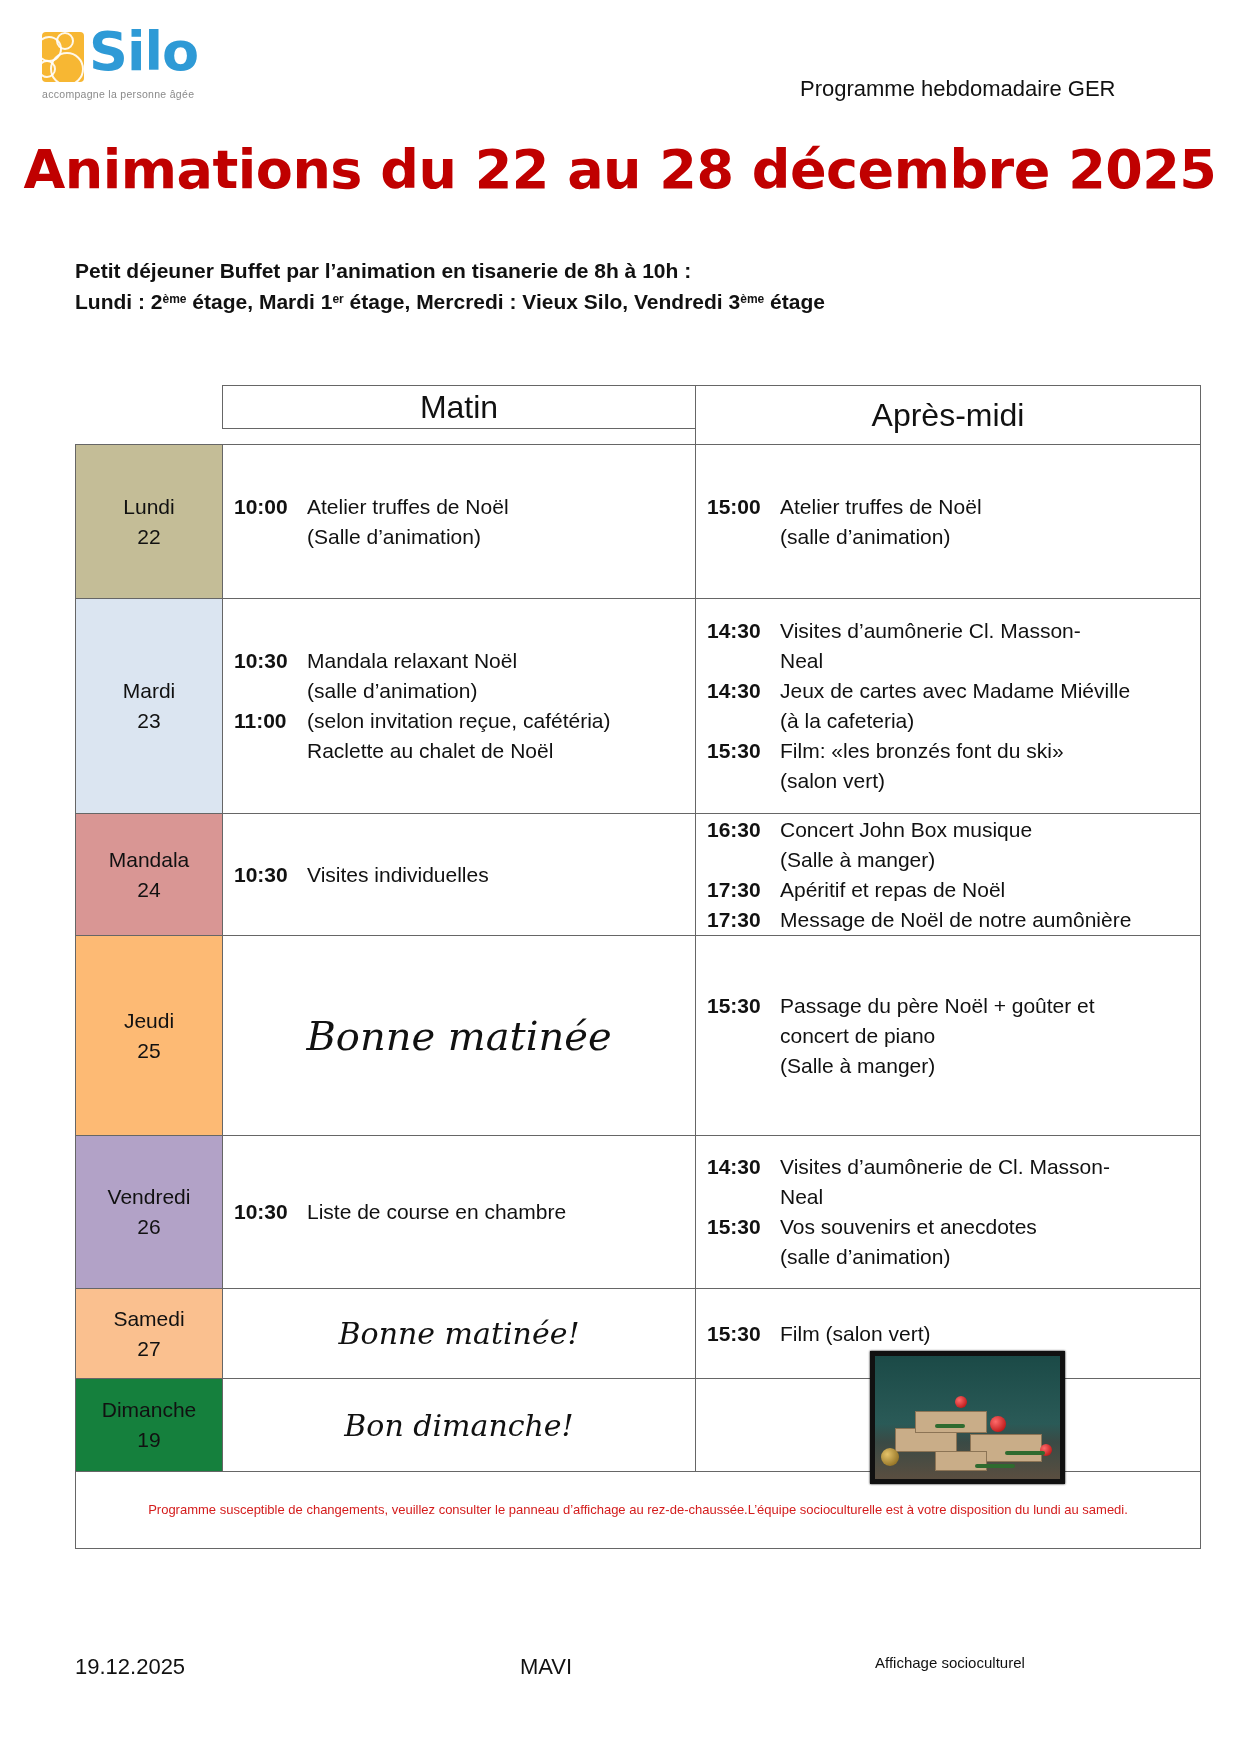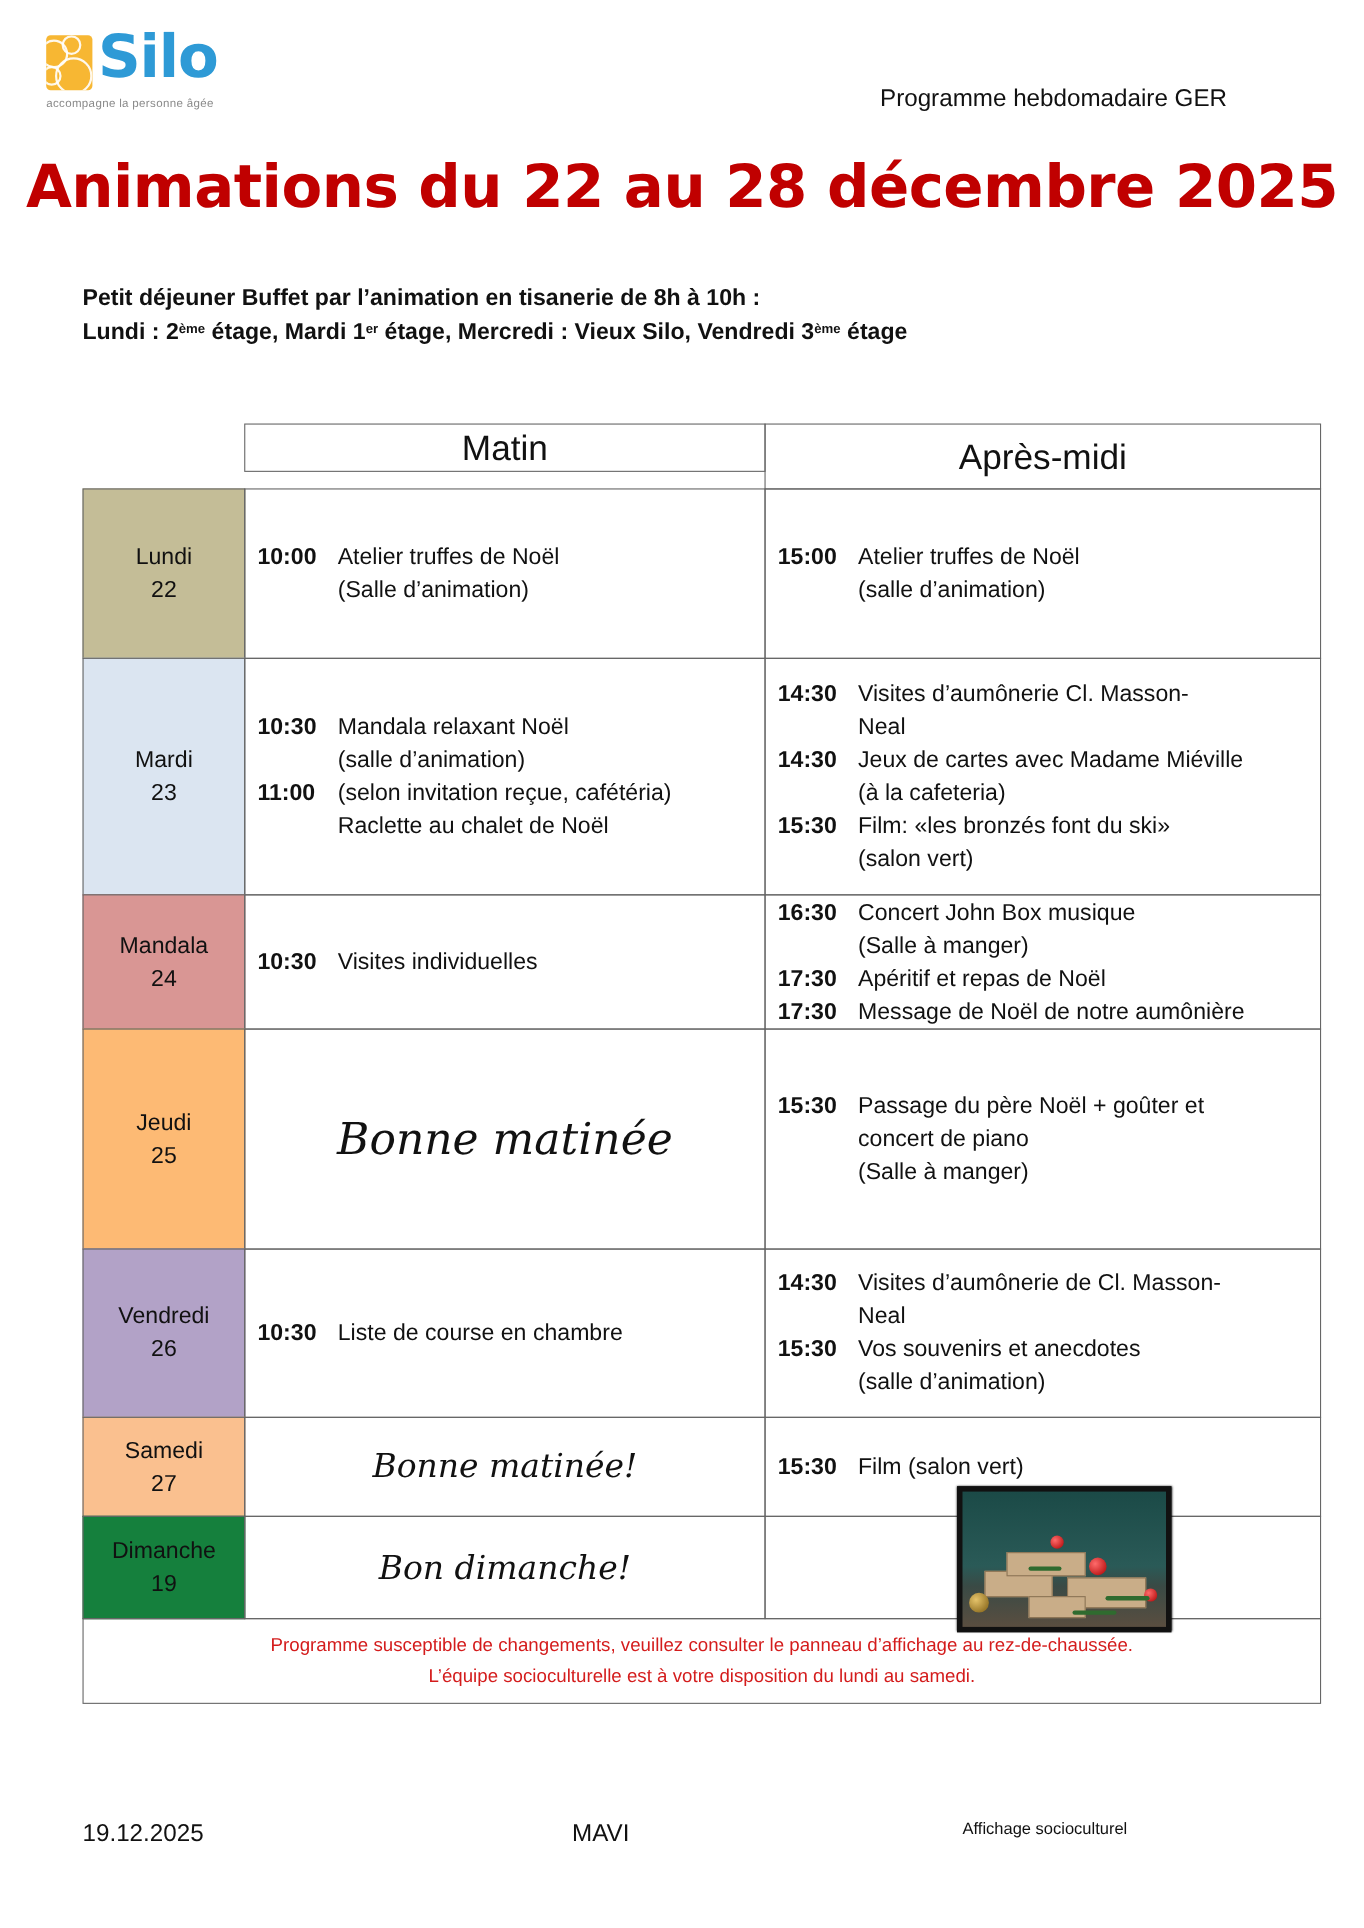--- a/index.html
+++ b/index.html
@@ -20,21 +20,21 @@
   #table { left:75px; top:385px; width:1126px; }
   .grid { position:absolute; left:0; top:0; }
   .cell { position:absolute; box-sizing:border-box; border:1px solid #666; }
   .hdr { display:flex; align-items:center; justify-content:center; font-size:32px; }
   .day { display:flex; flex-direction:column; align-items:center; justify-content:center; font-size:21px; line-height:30px; text-align:center; }
   .act { display:flex; flex-direction:column; justify-content:center; padding-left:11px; font-size:21px; line-height:30px; }
   .entry { display:flex; }
   .time { font-weight:bold; width:73px; flex:none; }
   .desc { flex:1; }
   .script { display:flex; align-items:center; justify-content:center; font-family:"DejaVu Serif", serif; font-style:italic; color:#111; }
-  .note { display:flex; flex-direction:column; align-items:center; justify-content:center; color:#d41c1c; font-size:17px; line-height:28px; text-align:center; }
+  .note { display:flex; flex-direction:row; align-items:center; justify-content:center; color:#d41c1c; font-size:13px; line-height:28px; text-align:center; }
   #photo { position:absolute; left:795px; top:966px; width:195px; height:133px; background:#111; box-shadow:0 0 2px #000; }
   #photo .inner { position:absolute; left:5px; top:5px; right:5px; bottom:5px;
     background:linear-gradient(180deg,#1b4a47 0%,#2a5a57 55%,#3a4a45 70%,#5a4e40 100%); overflow:hidden; }
   .gift { position:absolute; background:#c9ad88; border:1px solid #8c7455; }
   .bauble { position:absolute; border-radius:50%; background:radial-gradient(circle at 35% 35%,#ff6b6b,#a00); }
   .leaf { position:absolute; height:4px; background:#2f6b2f; border-radius:2px; }
   #footer-date { left:75px; top:1654px; font-size:22px; }
   #footer-mid { left:520px; top:1654px; font-size:22px; }
   #footer-right { left:875px; top:1654px; font-size:15px; }
 </style>

